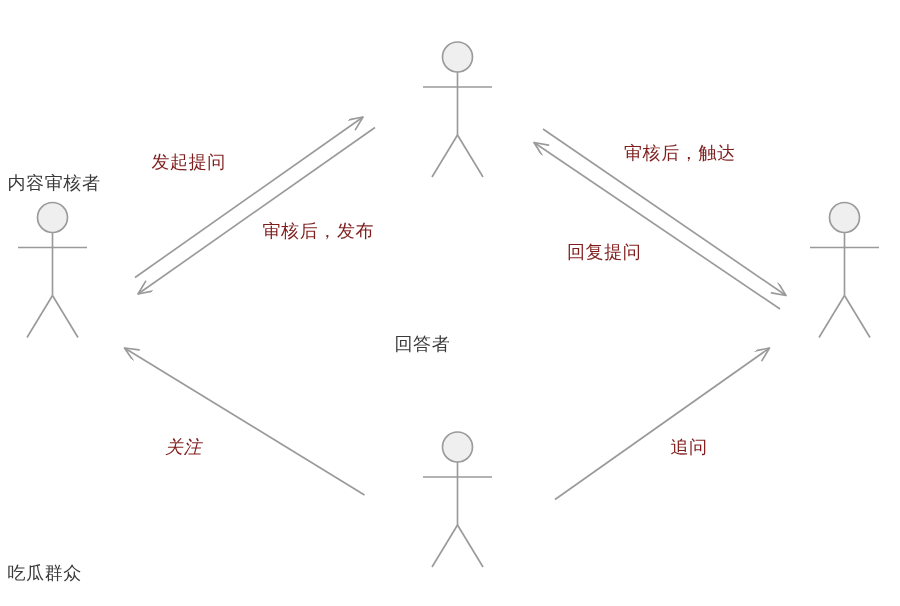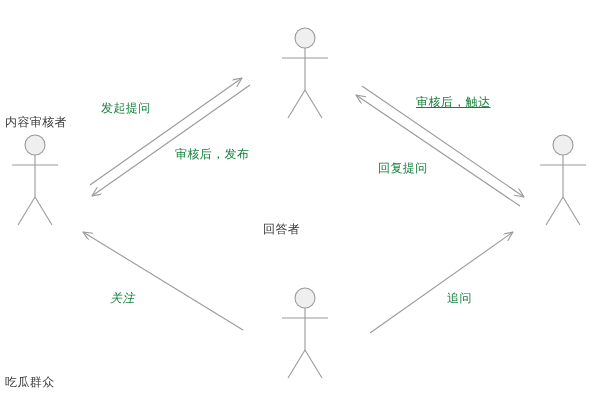--- a/index.html
+++ b/index.html
@@ -26,21 +26,21 @@
     font-size: 12px;
     color: #3a3a3a;
     white-space: nowrap;
     text-align: center;
     letter-spacing: 0.4px;
     line-height: 14px;
   }
   .edge-label {
     position: absolute;
     font-size: 12px;
-    color: #15803d;
+    color: #7f1d1d;
     white-space: nowrap;
     letter-spacing: 0.4px;
     line-height: 14px;
   }
 </style>
 </head>
 <body>
 
 <svg id="canvas" viewBox="0 0 600 404">
   <defs>
@@ -97,21 +97,21 @@
         <line x1="282" y1="318" x2="328" y2="318" stroke="#9a9a9a" stroke-width="1.1"></line>
         <line x1="305" y1="350" x2="288" y2="378" stroke="#9a9a9a" stroke-width="1.1"></line>
         <line x1="305" y1="350" x2="322" y2="378" stroke="#9a9a9a" stroke-width="1.1"></line>
       </g>
     </g>
 </svg>
 
 <div id="labels-layer">
     <div class="edge-label" style="left: 101px; top: 101px;">发起提问</div>
     <div class="edge-label" style="left: 175px; top: 147px;">审核后，发布</div>
-    <div class="edge-label" style="left: 416px; top: 95px; text-decoration: underline;">审核后，触达</div>
+    <div class="edge-label" style="left: 416px; top: 95px;">审核后，触达</div>
     <div class="edge-label" style="left: 378px; top: 151px; margin-top: 10px;">回复提问</div>
     <div class="edge-label" style="left: 110px; top: 291px; font-style: italic;">关注</div>
     <div class="edge-label" style="left: 447px; top: 291px;">追问</div>
     <div class="actor-label" style="left: 0px; top: 222px; width: 100%; text-align: left; transform: translateX(-265px); margin-left: 0px;">提问者</div>
     <div class="actor-label" style="left: 0px; top: 115px; width: 100%; text-align: left; transform: translateX(5px); margin-left: 0px;">内容审核者</div>
     <div class="actor-label" style="left: 0px; top: 222px; width: 100%; text-align: left; transform: translateX(263px); margin-left: 0px;">回答者</div>
     <div class="actor-label" style="left: 0px; top: 375px; width: 100%; text-align: left; transform: translateX(5px); margin-left: 0px;">吃瓜群众</div>
   </div>
 
 </body></html>

